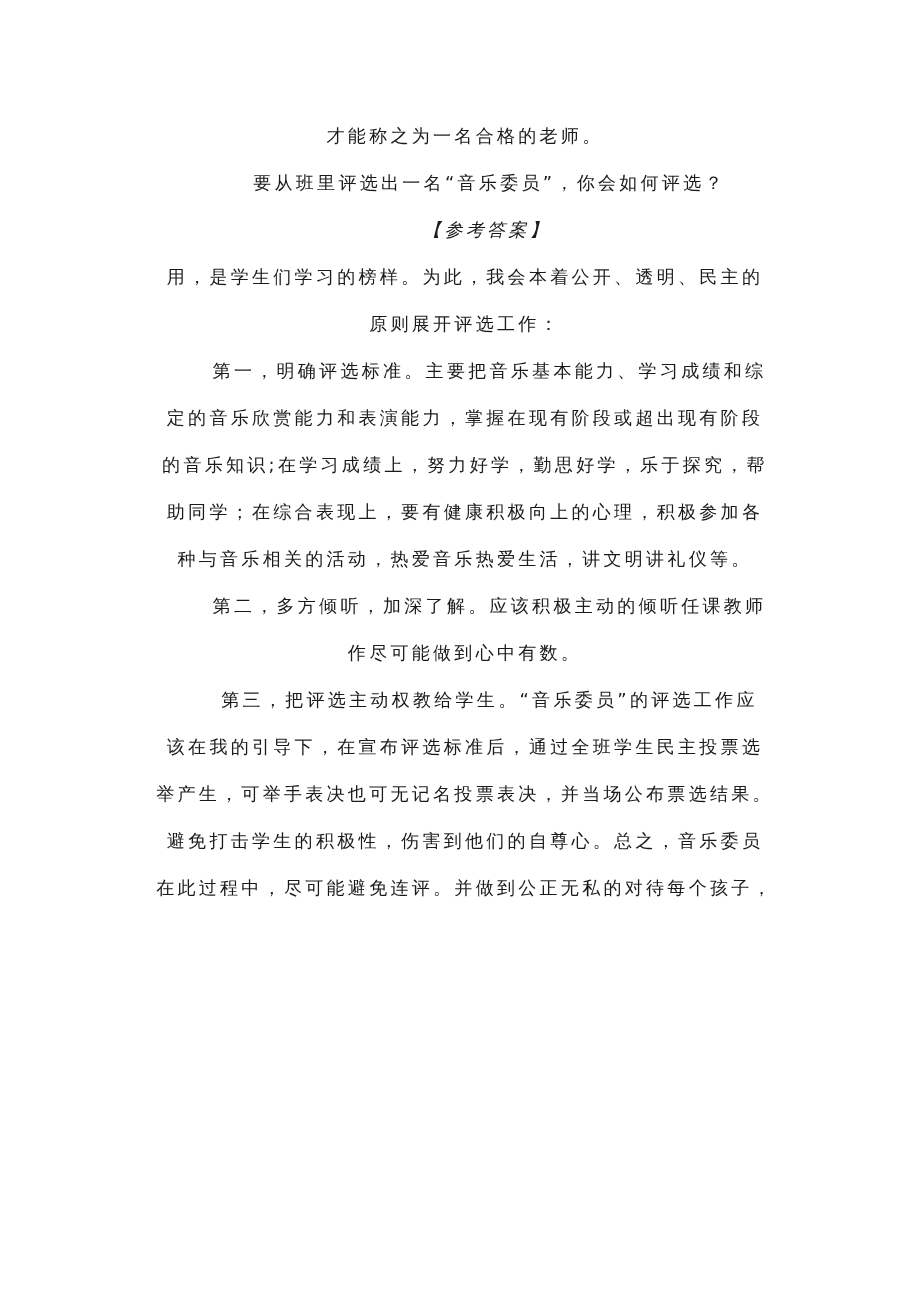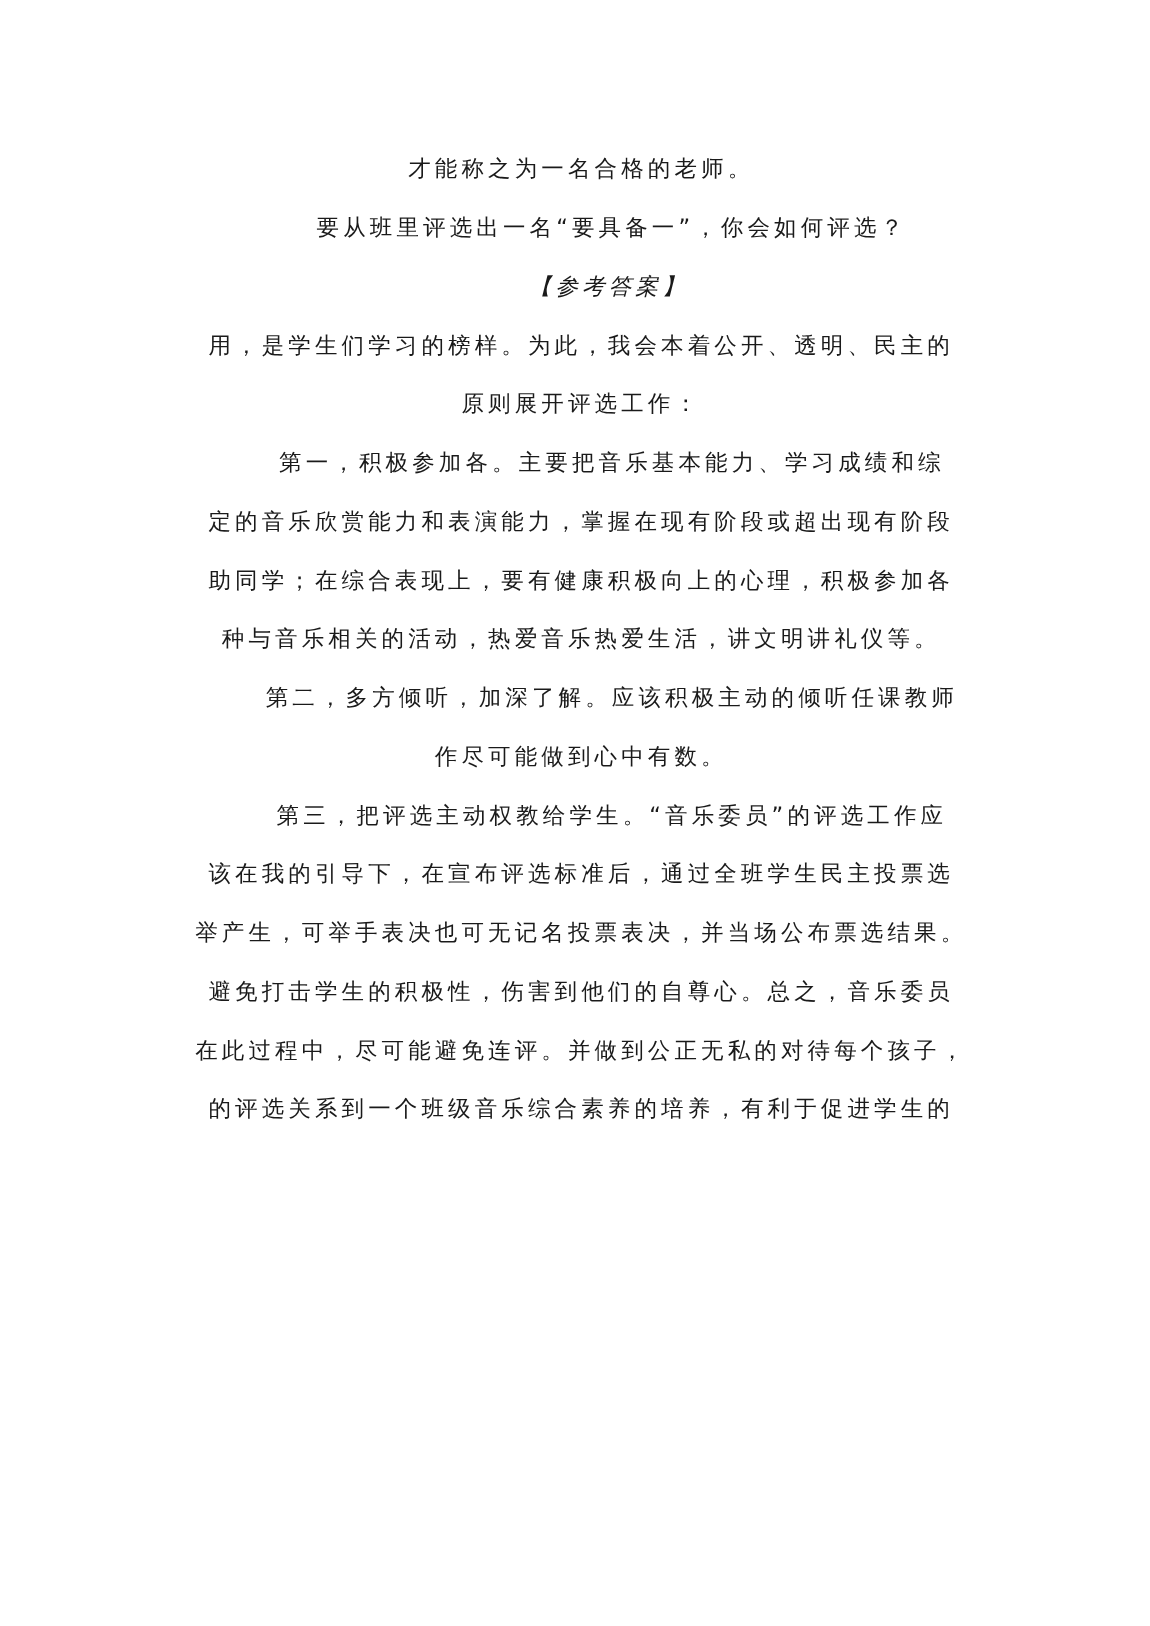--- a/index.html
+++ b/index.html
@@ -30,29 +30,29 @@
       text-align: center;
     }
     .indent { padding-left: 49px; }
     .indent-answer { padding-left: 44px; font-style: italic; }
   </style>
 </head>
 <body>
 
 <div class="page">
   <div class="line">才能称之为一名合格的老师。</div>
-  <div class="line indent">要从班里评选出一名“要具备一”，你会如何评选？</div>
+  <div class="line indent">要从班里评选出一名“音乐委员”，你会如何评选？</div>
   <div class="line indent-answer">【参考答案】</div>
   <div class="line">用，是学生们学习的榜样。为此，我会本着公开、透明、民主的</div>
   <div class="line">原则展开评选工作：</div>
-  <div class="line indent">第一，积极参加各。主要把音乐基本能力、学习成绩和综</div>
+  <div class="line indent">第一，明确评选标准。主要把音乐基本能力、学习成绩和综</div>
   <div class="line">定的音乐欣赏能力和表演能力，掌握在现有阶段或超出现有阶段</div>
+  <div class="line">的音乐知识;在学习成绩上，努力好学，勤思好学，乐于探究，帮</div>
   <div class="line">助同学；在综合表现上，要有健康积极向上的心理，积极参加各</div>
   <div class="line">种与音乐相关的活动，热爱音乐热爱生活，讲文明讲礼仪等。</div>
   <div class="line indent">第二，多方倾听，加深了解。应该积极主动的倾听任课教师</div>
   <div class="line">作尽可能做到心中有数。</div>
   <div class="line indent">第三，把评选主动权教给学生。“音乐委员”的评选工作应</div>
   <div class="line">该在我的引导下，在宣布评选标准后，通过全班学生民主投票选</div>
   <div class="line">举产生，可举手表决也可无记名投票表决，并当场公布票选结果。</div>
   <div class="line">避免打击学生的积极性，伤害到他们的自尊心。总之，音乐委员</div>
   <div class="line">在此过程中，尽可能避免连评。并做到公正无私的对待每个孩子，</div>
-  <div class="line">的评选关系到一个班级音乐综合素养的培养，有利于促进学生的</div>
 </div>
 
 </body></html>

